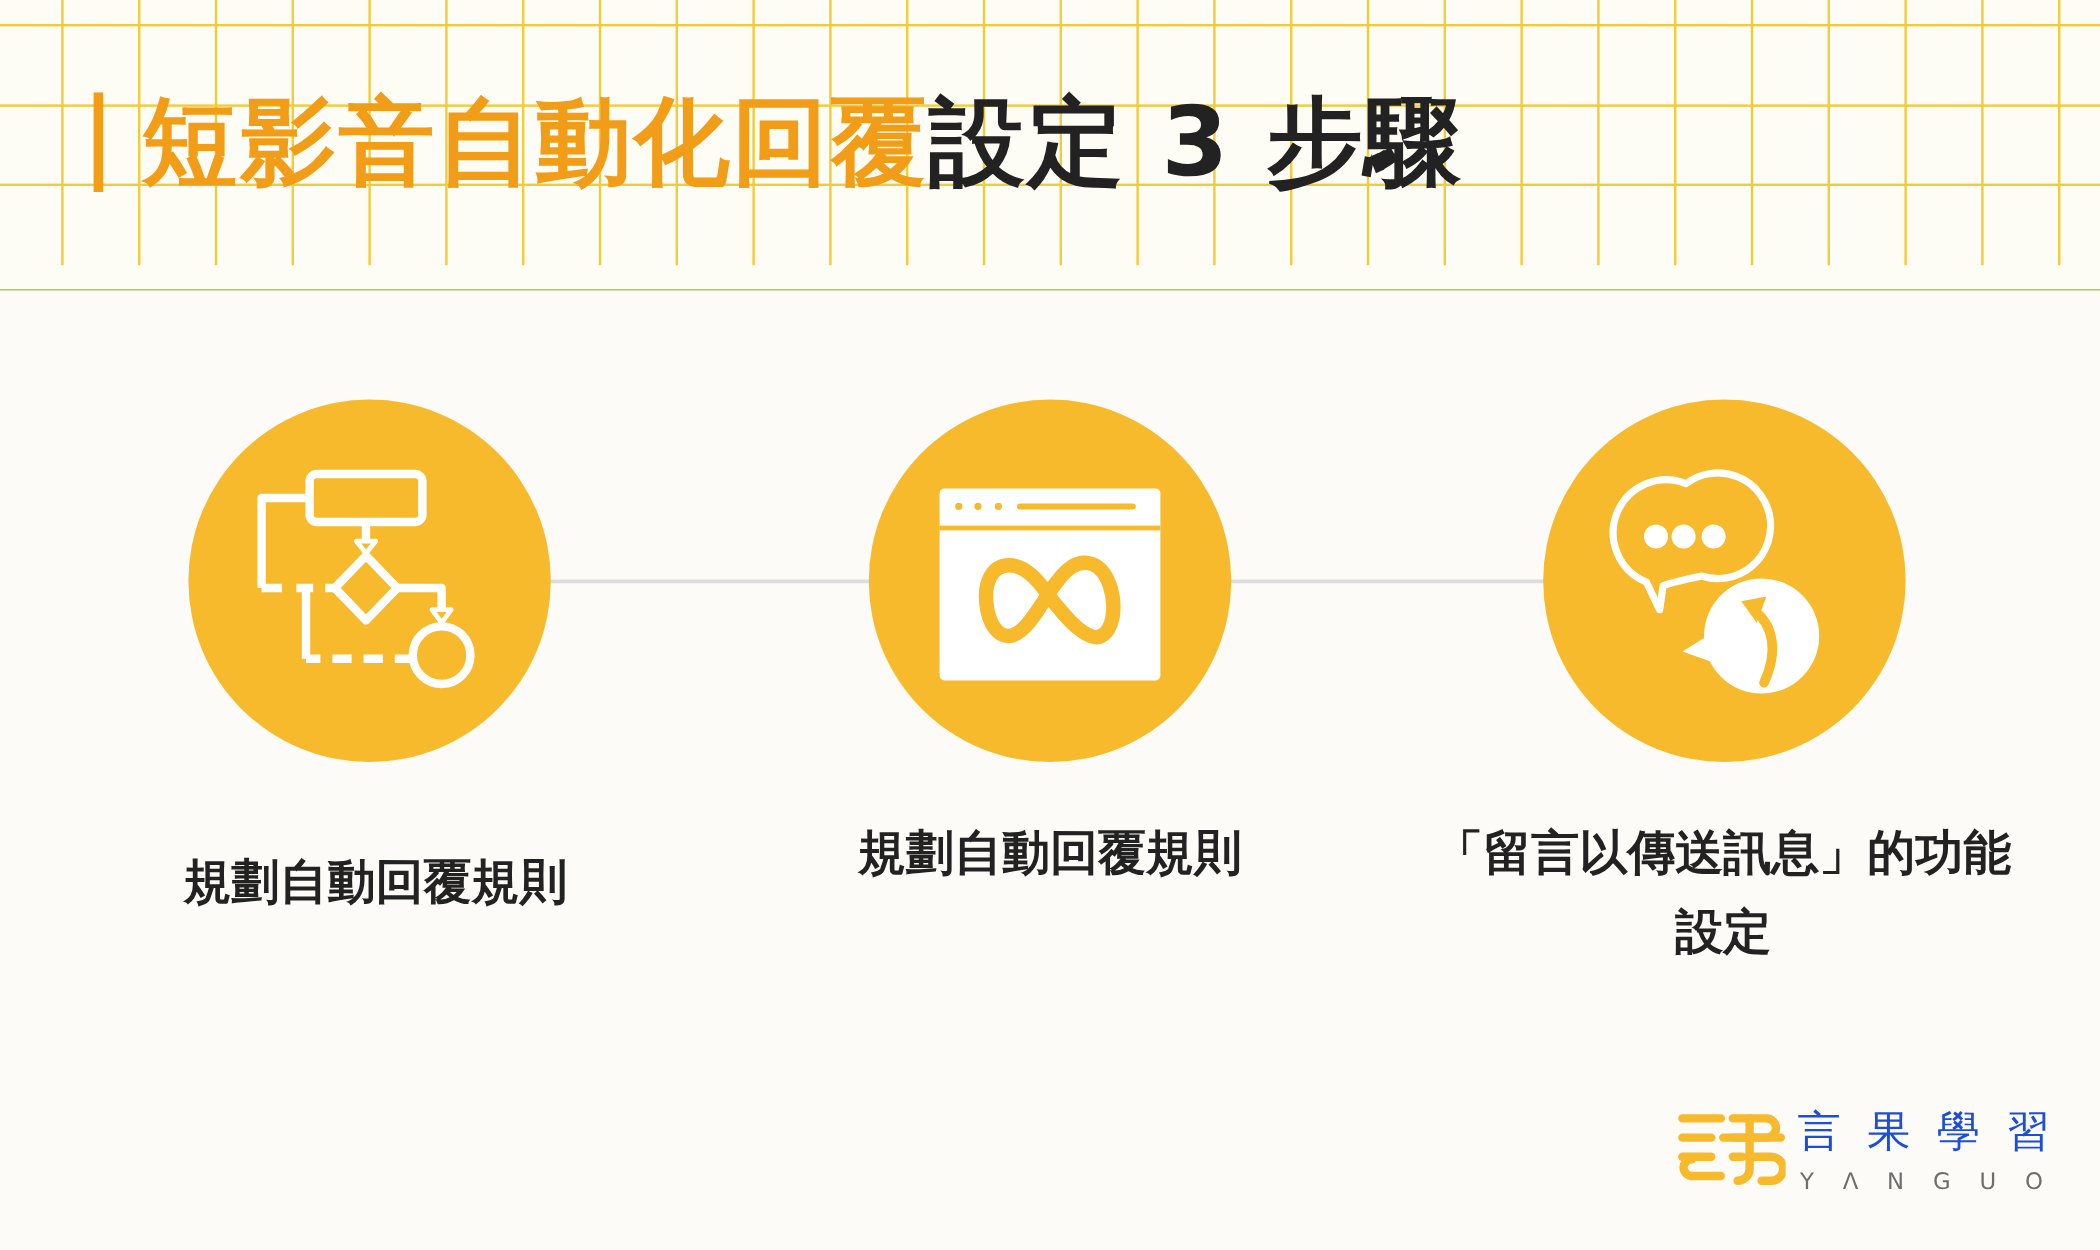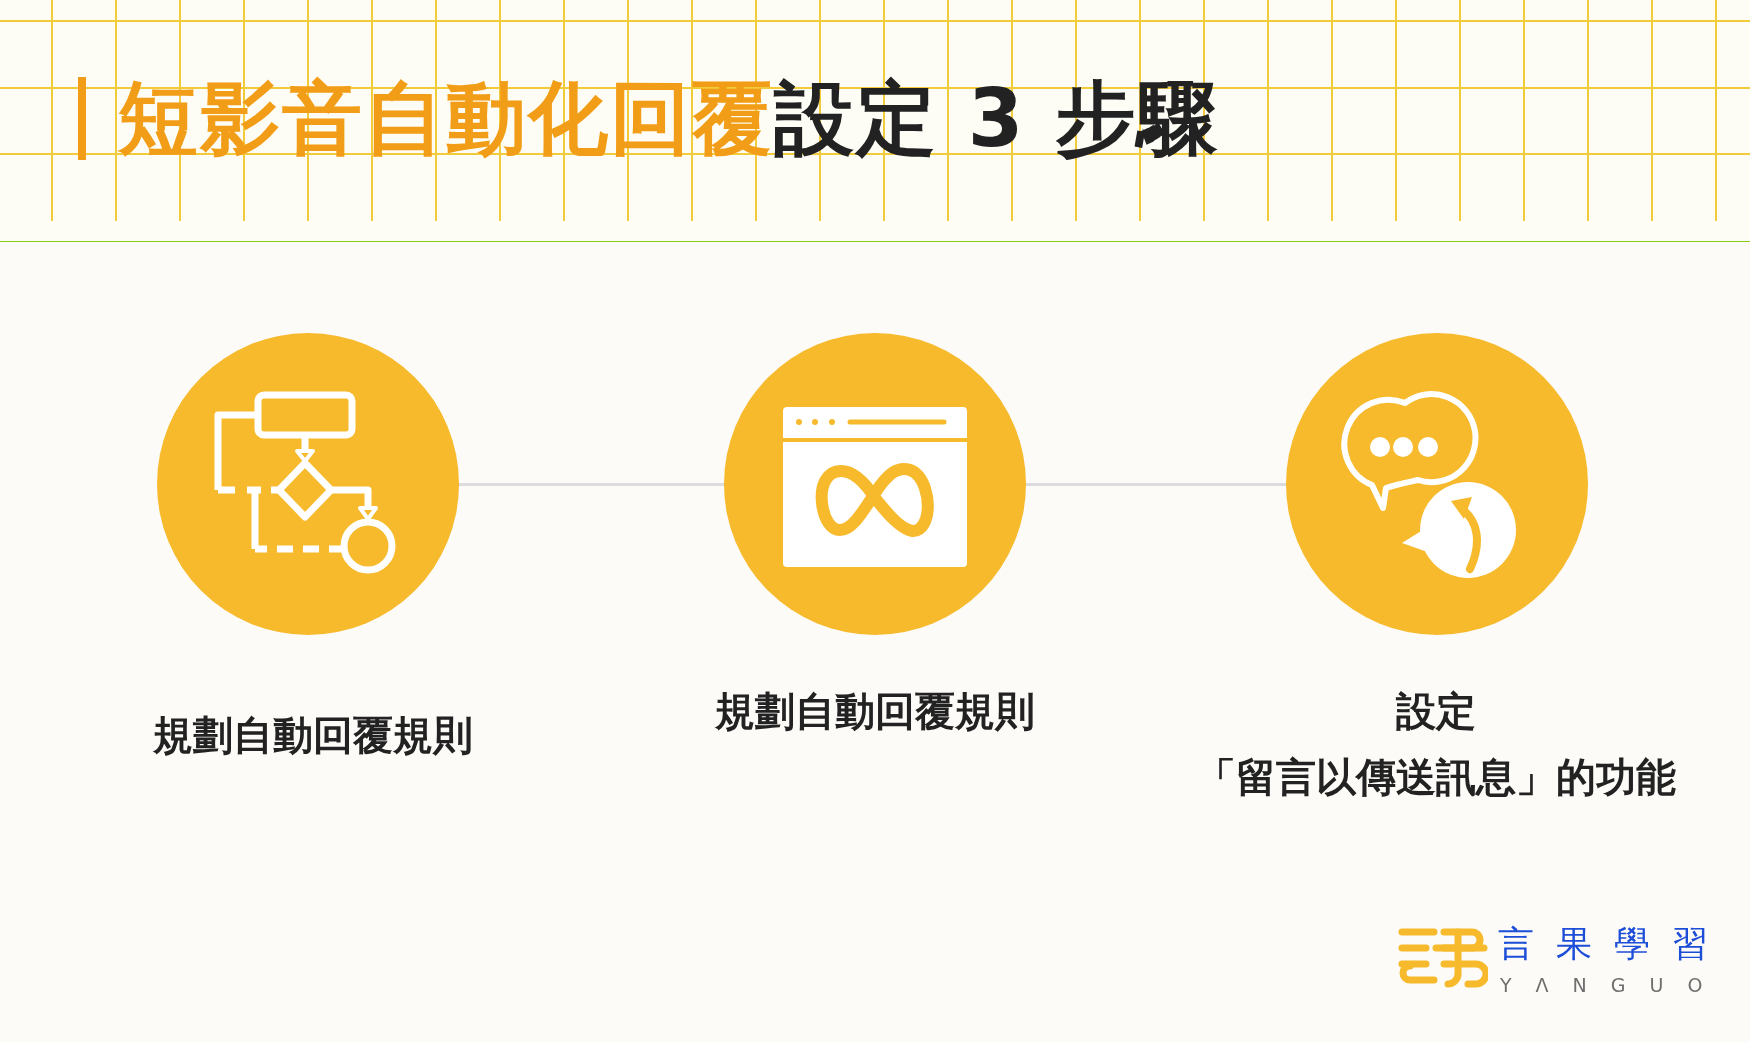--- a/index.html
+++ b/index.html
@@ -163,22 +163,22 @@
     <circle cx="142" cy="114" r="10" fill="#FFFFFF"></circle>
 
     <circle cx="182" cy="197" r="48" fill="#FFFFFF"></circle>
     <path d="M148 190 L116 210 L150 222 Z" fill="#FFFFFF"></path>
 
     <path d="M184 236 C 196 210, 192 188, 176 176" fill="none" stroke="#F6BA2C" stroke-width="8" stroke-linecap="round"></path>
     <path d="M165 168 L186 164 L178 186 Z" fill="#F6BA2C"></path>
   </svg>
 </div>
 <div class="label" style="left:1186px; top:678px; width:500px;">
+  <div>「留言以傳送訊息」的功能</div>
   <div>設定</div>
-  <div>「留言以傳送訊息」的功能</div>
 </div>
 
 <div class="logo">
   <svg width="92" height="68" viewBox="0 0 92 68" style="position:absolute;left:0;top:2px;">
     <g fill="none" stroke="#F6BA2C" stroke-width="7" stroke-linecap="round" stroke-linejoin="round">
       <path d="M6 6 H38"></path>
       <path d="M6 22 H30"></path>
       <path d="M6 38 H30"></path>
       <path d="M38 54 H14 A 7 7 0 0 1 14 40"></path>
       <path d="M48 6 H76 A 8 8 0 0 1 76 22 H48"></path>

